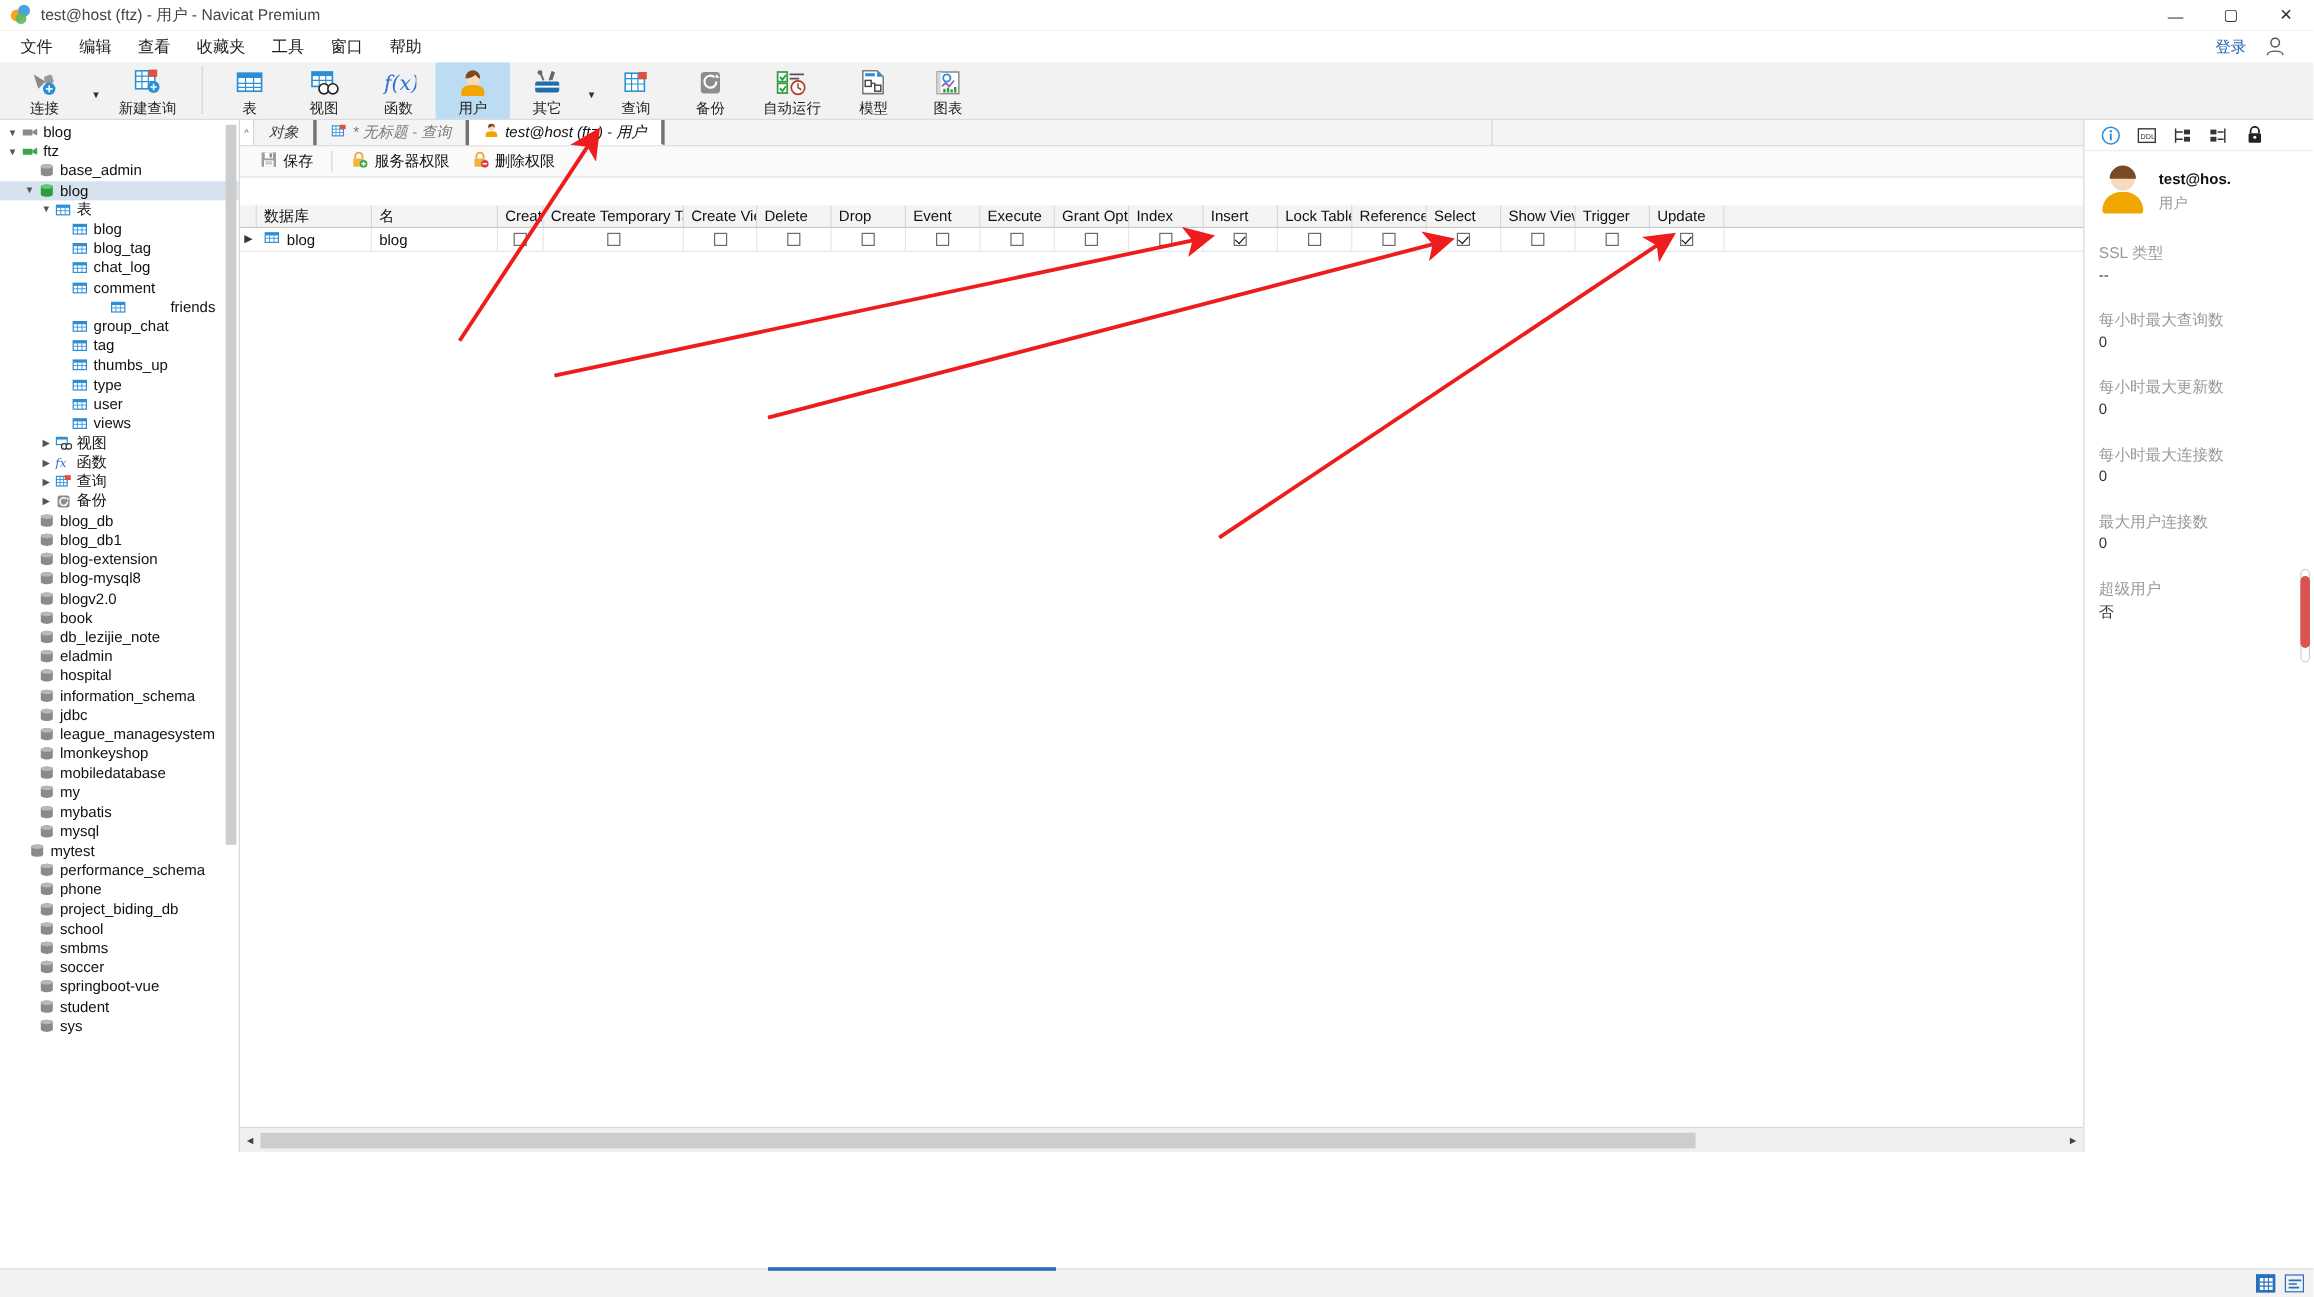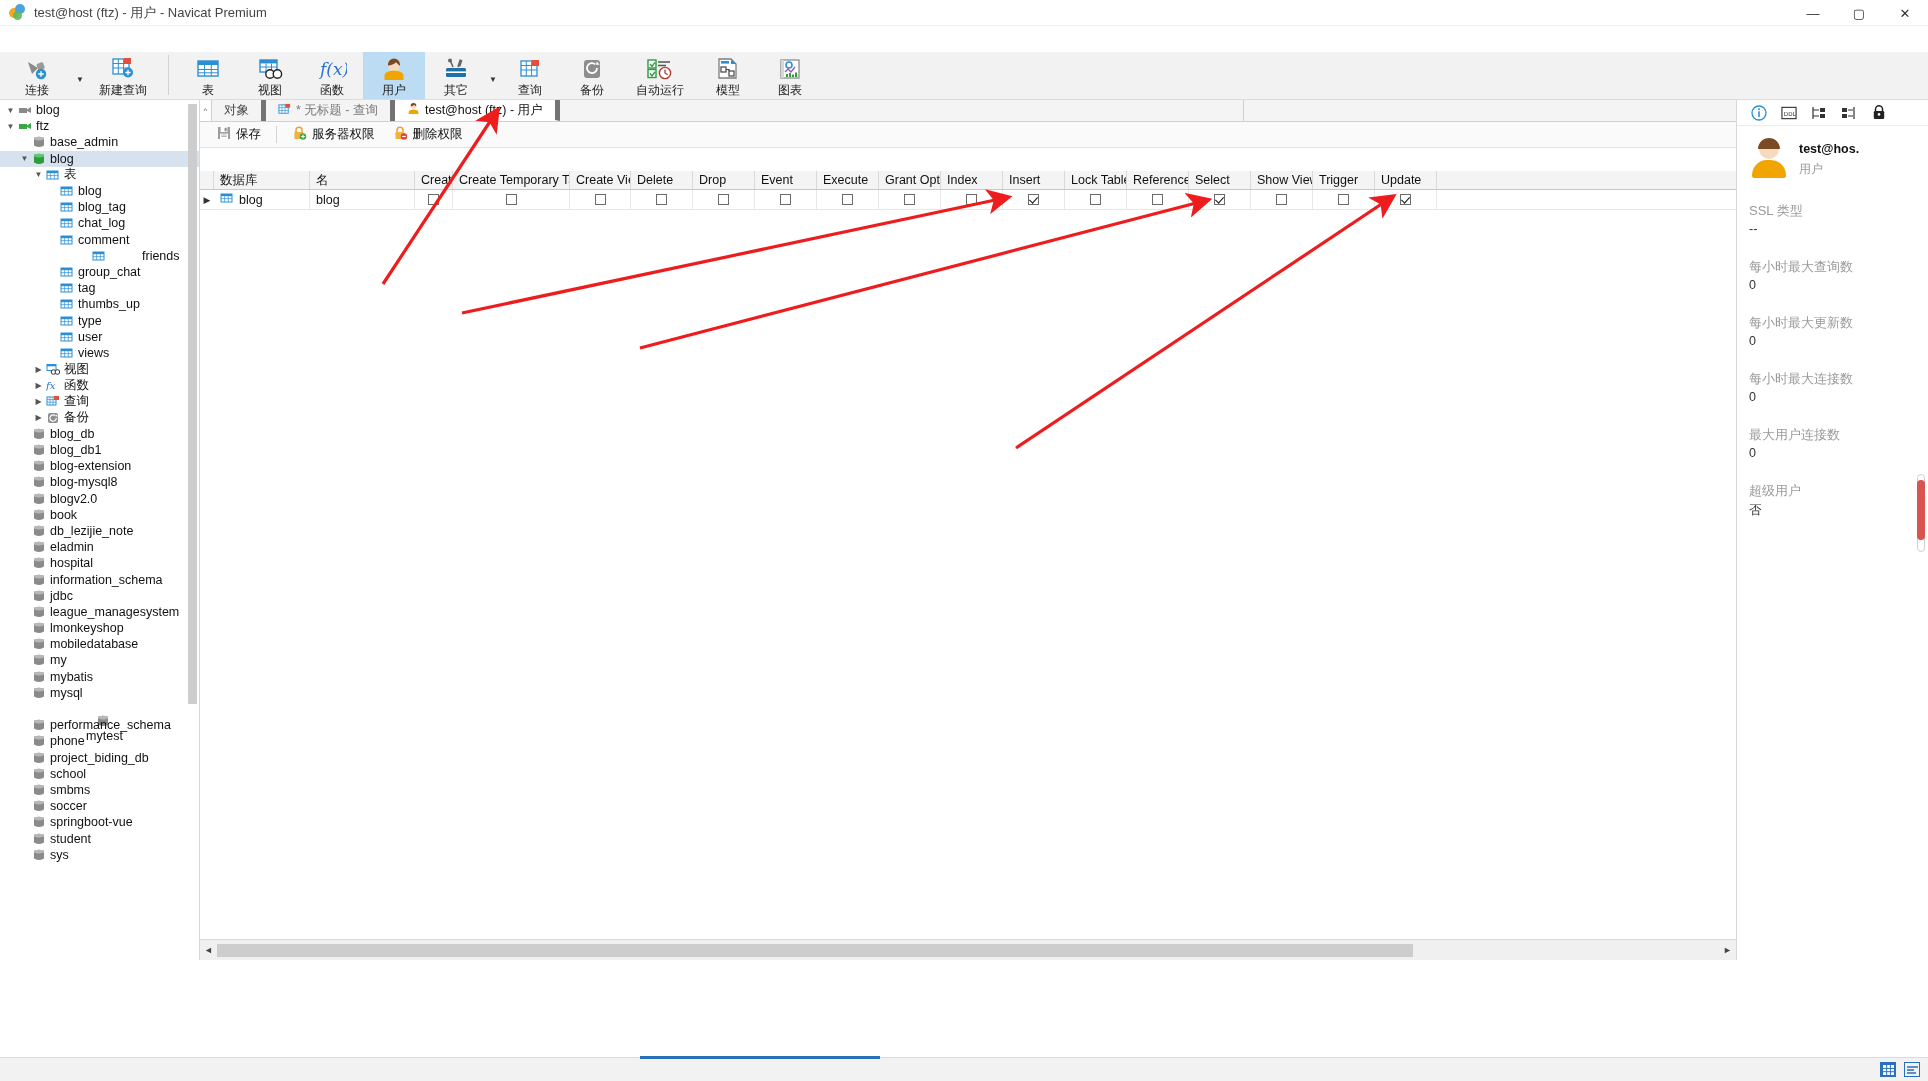--- a/index.html
+++ b/index.html
@@ -72,21 +72,21 @@
           display:flex; align-items:center; justify-content:center; }
   .sb-thumb { position:absolute; right:2px; top:4px; width:9px; height:600px; background:#cdcdcd; border-radius:1px; }
 
   
   .main { position:absolute; left:200px; top:100px; width:1536px; height:860px; background:#fff; }
 
   .tabstrip { height:22px; background:#f4f4f4; border-bottom:1px solid #d0d0d0; display:flex; align-items:stretch; }
   .tabstrip .ts-lead { width:12px; background:#fff; border-right:1px solid #d0d0d0; }
   .tab {
     display:flex; align-items:center; gap:5px; padding:0 12px;
-    font-size:12.5px; color:#555; border-right:5px solid #737373; background:#f4f4f4;
+    font-size:12.5px; color:#555; border-right:3px solid #737373; background:#f4f4f4;font-style:italic;
   }
   .tab.obj { color:#444; }
   .tab.query { color:#7a7a7a; }
   .tab.active { background:#ffffff; color:#111; border-bottom:1px solid #fff; }
   .tab-rest { flex:1; background:#f4f4f4; border-right:1px solid #d0d0d0; }
   .tab-tail { width:492px; background:#f4f4f4; }
 
   .subbar { height:26px; background:#fafafa; border-bottom:1px solid #e2e2e2; display:flex; align-items:center; padding-left:8px; }
   .sb-btn { display:flex; align-items:center; gap:5px; padding:2px 9px; font-size:12.5px; color:#111; }
   .sb-div { width:1px; height:17px; background:#d4d4d4; margin:0 6px; }
@@ -166,20 +166,36 @@
         <div class="c3"></div>
     </div>
     <span class="title-text">test@host (ftz) - 用户 - Navicat Premium</span>
     <div class="win-controls">
       <div class="win-btn">—</div>
       <div class="win-btn">▢</div>
       <div class="win-btn close">✕</div>
     </div>
   </div>
 
+  <div class="menubar">
+    <div class="menu-item">文件</div>
+    <div class="menu-item">编辑</div>
+    <div class="menu-item">查看</div>
+    <div class="menu-item">收藏夹</div>
+    <div class="menu-item">工具</div>
+    <div class="menu-item">窗口</div>
+    <div class="menu-item">帮助</div>
+    <div class="login-link">登录</div>
+    <div class="user-ico">
+      <svg width="20" height="20" viewBox="0 0 20 20">
+        <circle cx="10" cy="6.5" r="3.6" fill="none" stroke="#555" stroke-width="1.2"></circle>
+        <path d="M3.5 17 C3.5 12.5 16.5 12.5 16.5 17" fill="none" stroke="#555" stroke-width="1.2"></path>
+      </svg>
+    </div>
+  </div>
 
   <div class="toolbar">
 
     <div class="tb-group">
       <div class="tb-item wide">
         <div class="tb-ico">
           <svg width="30" height="25" viewBox="0 0 30 25">
             <path d="M6 6 L16 12 L10 18 Z" fill="#8a8a8a"></path>
             <rect x="15" y="7" width="7" height="7" rx="1.5" fill="#9a9a9a" transform="rotate(-20 18 10)"></rect>
             <circle cx="19" cy="18" r="5.2" fill="#2b8fd6"></circle>
@@ -723,21 +739,21 @@
           <span class="twist"></span>
           <span class="nico">
             <svg width="14" height="12" viewBox="0 0 14 12">
               <ellipse cx="7" cy="2.6" rx="5" ry="1.9" fill="#8a8a8a"></ellipse>
               <path d="M2 2.6 v6.4 c0 1 2.2 1.9 5 1.9 s5-.9 5-1.9 V2.6" fill="#8a8a8a"></path>
               <ellipse cx="7" cy="2.6" rx="5" ry="1.9" fill="#b8b8b8"></ellipse>
             </svg>
           </span>
           <span>mysql</span>
         </div>
-        <div class="node" style="padding-left: 10px; flex-direction: column;">
+        <div class="node" style="padding-left: 10px;">
           <span class="twist"></span>
           <span class="nico">
             <svg width="14" height="12" viewBox="0 0 14 12">
               <ellipse cx="7" cy="2.6" rx="5" ry="1.9" fill="#8a8a8a"></ellipse>
               <path d="M2 2.6 v6.4 c0 1 2.2 1.9 5 1.9 s5-.9 5-1.9 V2.6" fill="#8a8a8a"></path>
               <ellipse cx="7" cy="2.6" rx="5" ry="1.9" fill="#b8b8b8"></ellipse>
             </svg>
           </span>
           <span>mytest</span>
         </div>

